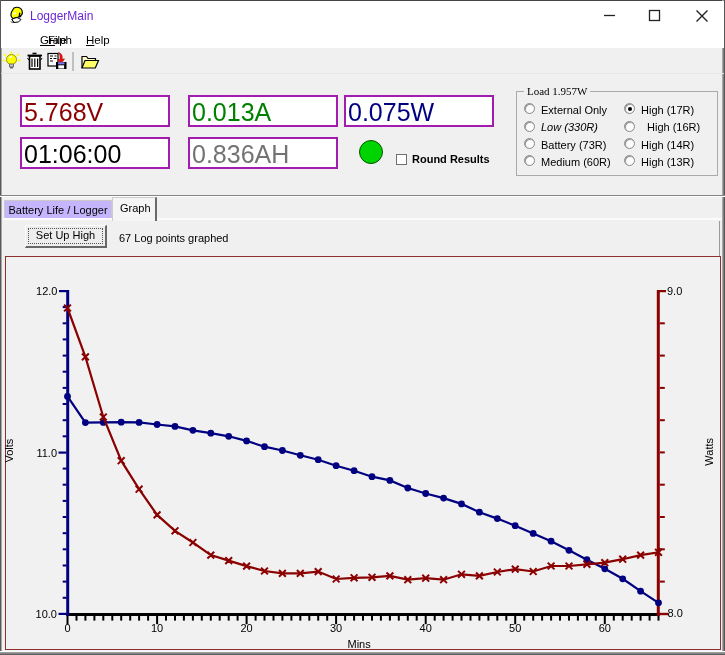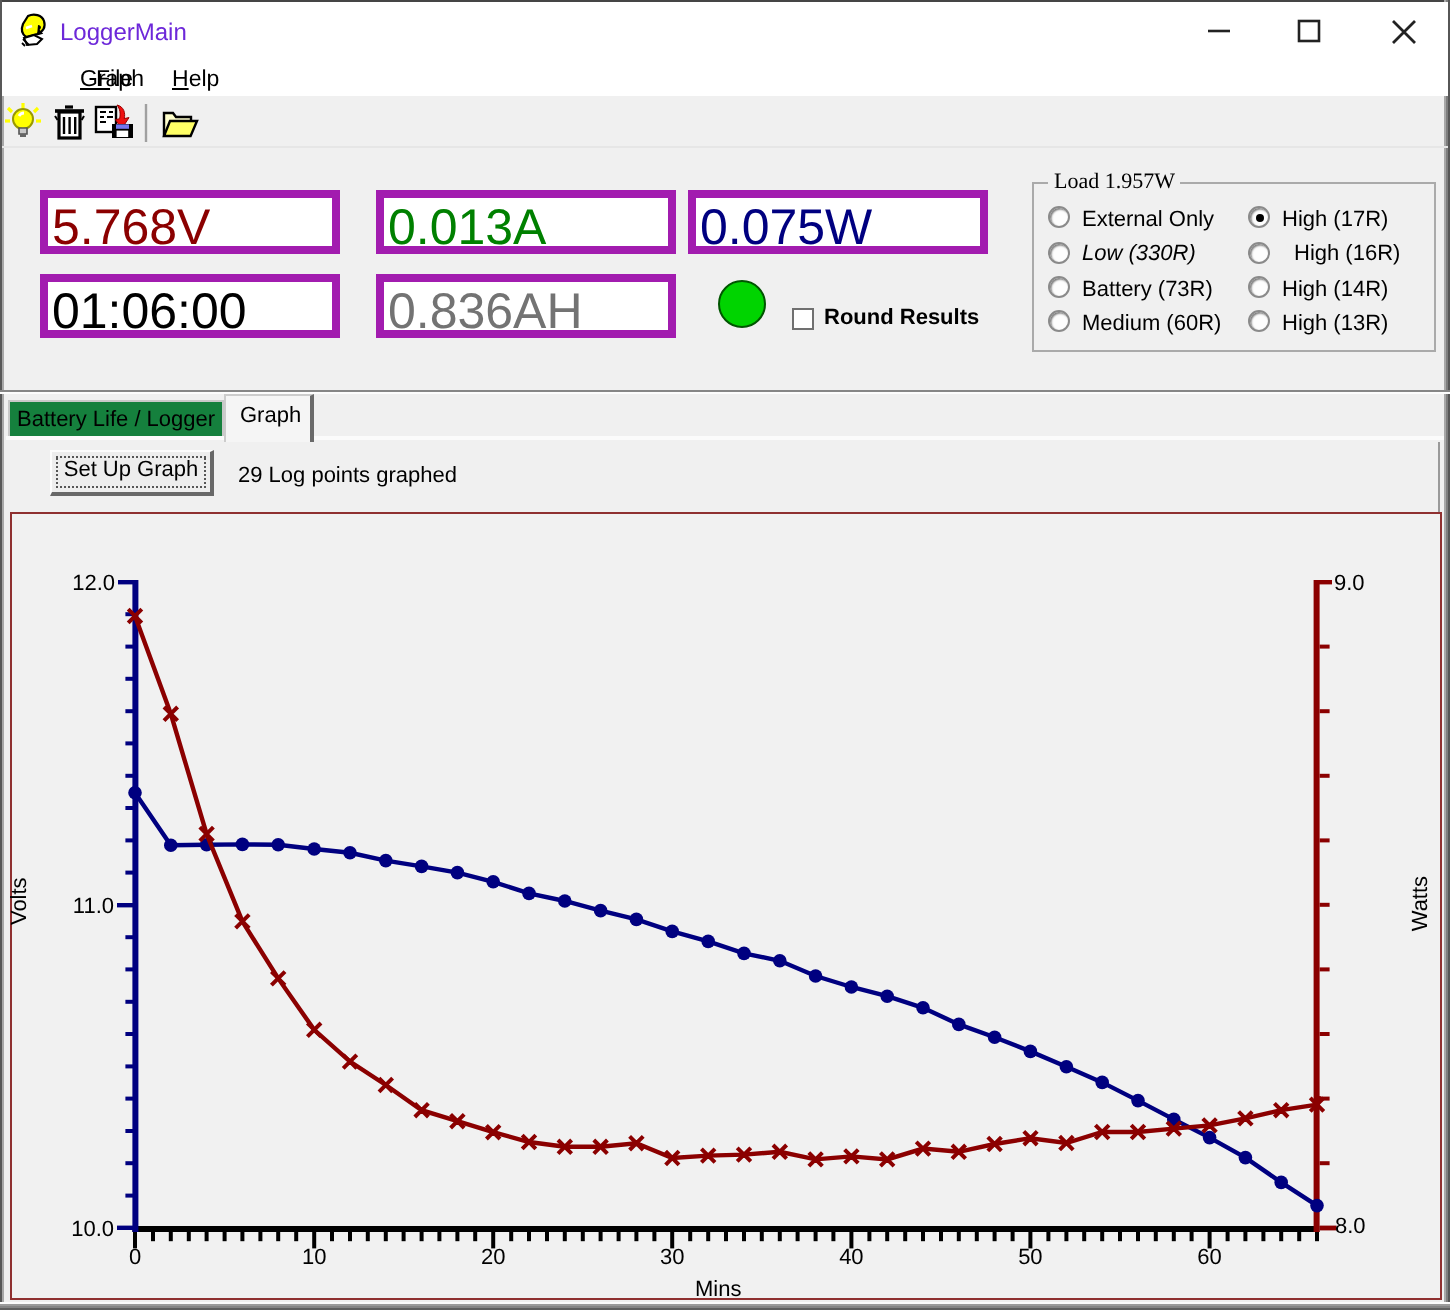--- a/index.html
+++ b/index.html
@@ -1,18 +1,18 @@
 <!DOCTYPE html>
 <html><head><meta charset="utf-8">
 <style>
 * { margin:0; padding:0; box-sizing:border-box; }
 html,body { width:725px; height:655px; overflow:hidden; }
 body { position:relative; background:#f0f0f0; font-family:"Liberation Sans",sans-serif; }
 .abs { position:absolute; }
-.vb { position:absolute; width:150px; height:32px; background:#ffffff; border:4px solid #a21caf; font-size:25px; line-height:30px; padding-left:2px; white-space:nowrap; }
+.vb { position:absolute; width:150px; height:32px; background:#ffffff; border:2px solid #a21caf; font-size:25px; line-height:30px; padding-left:2px; white-space:nowrap; }
 .rad { position:absolute; width:11px; height:11px; border-radius:50%; background:#fdfdfd; border:1px solid #8a8a8a; box-shadow:inset 0.7px 0.7px 1px rgba(90,90,90,0.8); }
 .rad .dot { position:absolute; left:2.5px; top:2.5px; width:4px; height:4px; border-radius:50%; background:#000; }
 .rlb { position:absolute; font-size:11px; color:#000; line-height:14px; white-space:nowrap; }
 .menu { position:absolute; top:34px; font-size:11.5px; color:#000; }
 </style></head>
 <body>
 
 <div class="abs" style="left:0;top:0;width:725px;height:1px;background:#454545;"></div>
 <div class="abs" style="left:0;top:0;width:1px;height:655px;background:#585858;"></div>
 <div class="abs" style="left:1px;top:1px;width:1px;height:654px;background:#a8a8a8;"></div>
@@ -120,28 +120,28 @@
 <span class="rlb" style="left:607px;top:120.0px;padding-left:40px;">High (16R)</span>
 <span class="rad" style="left:624px;top:138.3px;"></span>
 <span class="rlb" style="left:641px;top:137.8px;">High (14R)</span>
 <span class="rad" style="left:624px;top:155.2px;"></span>
 <span class="rlb" style="left:641px;top:154.7px;">High (13R)</span>
 
 <div class="abs" style="left:0;top:195px;width:725px;height:1px;background:#868686;"></div>
 <div class="abs" style="left:0;top:196px;width:725px;height:1px;background:#fdfdfd;"></div>
 
 <div class="abs" style="left:3px;top:218px;width:719px;height:2px;background:#fbfbfb;"></div>
-<div class="abs" style="left:4px;top:200px;width:108px;height:18px;background:#15803d;border:1px solid #c9c9c9;border-bottom:none;font-size:11px;color:#000;padding:2.5px 0 0 3.5px;">Battery Life / Logger</div>
+<div class="abs" style="left:4px;top:200px;width:108px;height:18px;background:#c4b5fd;border:1px solid #c9c9c9;border-bottom:none;font-size:11px;color:#000;padding:2.5px 0 0 3.5px;">Battery Life / Logger</div>
 <div class="abs" style="left:112px;top:197px;width:45px;height:24px;background:#f5f5f5;border-top:1px solid #cccccc;border-left:1px solid #cccccc;border-right:2px solid #6a6a6a;font-size:11px;color:#000;padding:4px 0 0 7px;">Graph</div>
 
 <div class="abs" style="left:25px;top:225px;width:82px;height:23px;background:#ededed;border-top:1px solid #fdfdfd;border-left:1px solid #fdfdfd;border-right:2px solid #686868;border-bottom:2px solid #686868;">
   <div style="position:absolute;left:2px;top:2px;right:2px;bottom:2px;border:1px dotted #555;"></div>
-  <div style="position:absolute;left:0;top:3px;width:100%;text-align:center;font-size:11px;color:#000;">Set Up Graph</div>
+  <div style="position:absolute;left:0;top:3px;width:100%;text-align:center;font-size:11px;color:#000;">Set Up High</div>
 </div>
-<div class="abs" style="left:119px;top:232px;font-size:11px;color:#000;">29 Log points graphed</div>
+<div class="abs" style="left:119px;top:232px;font-size:11px;color:#000;">67 Log points graphed</div>
 
 <div class="abs" style="left:5px;top:256px;width:716px;height:394px;border:1px solid #8f3030;background:#f1f1f1;"></div>
 <div class="abs" style="left:719px;top:221px;width:1px;height:35px;background:#9a9a9a;"></div>
 
 <div class="abs" style="left:0;top:651px;width:725px;height:1px;background:#fcfcfc;"></div>
 <div class="abs" style="left:0;top:652px;width:725px;height:1px;background:#9b9b9b;"></div>
 <div class="abs" style="left:0;top:653px;width:725px;height:1px;background:#858585;"></div>
 <div class="abs" style="left:0;top:654px;width:725px;height:1px;background:#5f5f5f;"></div>
 <svg width="725" height="655" viewBox="0 0 725 655" style="position:absolute;left:0;top:0;">
 <rect x="66.2" y="613" width="593.5" height="3" fill="#000000"></rect>

